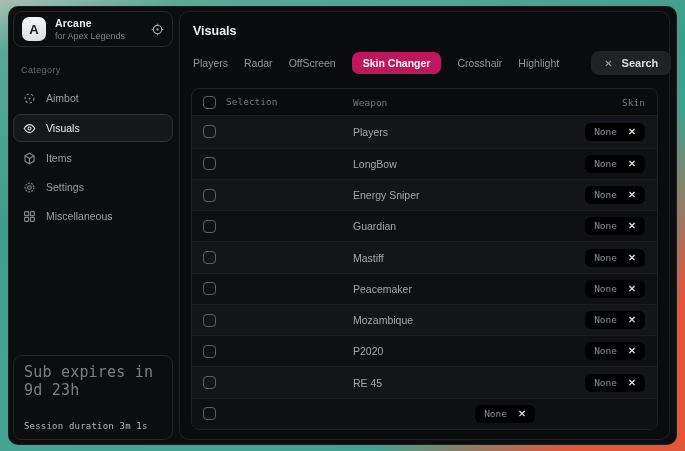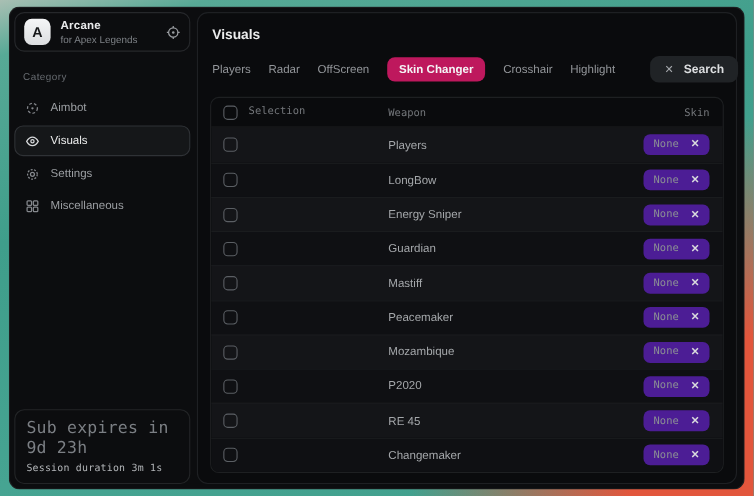--- a/index.html
+++ b/index.html
@@ -56,21 +56,21 @@
     color:#eceded;
   }
   .nav-item.active .nicon { color:#d7d9db; }
   .sidebar-footer {
     margin-top:auto;
     border:1px solid #232527; border-radius:9px;
     padding:7px 10px 8px;
     font-family:"DejaVu Sans Mono", monospace;
   }
   .sf-line1 { font-size:15px; color:#7b7f84; letter-spacing:.2px; }
-  .sf-line2 { font-size:9px; color:#b4b7ba; margin-top:5px; letter-spacing:.2px; }
+  .sf-line2 { font-size:9px; color:#b4b7ba; margin-top:22px; letter-spacing:.2px; }
   
   .main {
     flex:1;
     margin:4px 6px 4px 1px;
     background:#0a0b0d;
     border:1px solid #1e2023;
     border-radius:10px;
     padding:10px 11px 9px;
     display:flex; flex-direction:column;
     min-width:0;
@@ -115,21 +115,21 @@
   }
   .cell-weapon { font-size:10.5px; color:#a4a7aa; }
   .thead .cell-weapon { font-family:"DejaVu Sans Mono", monospace; font-size:9.5px; color:#74777b; }
   .cell-skin { justify-self:end; display:flex; align-items:center; }
   .trow { height:32px; }
   .trow:nth-child(even) { background:#141518; }      
   .trow:nth-child(odd)  { background:#0f1013; }
   .trow + .trow { border-top:1px solid #1a1c1e; }
   .badge {
     display:flex; align-items:center; gap:11px;
-    background:#4c1d95; border-radius:6px;
+    background:#000000; border-radius:6px;
     padding:3px 9px 4px;
   }
   .badge-val { font-family:"DejaVu Sans Mono", monospace; font-size:9.5px; color:#8c9094; }
   .badge-x { font-size:9.5px; color:#d9dbdd; font-weight:bold; }
   svg { display:block; }
 </style>
 </head>
 <body>
 
 <div class="window">
@@ -168,20 +168,29 @@
       <div class="nav-item active">
         <span class="nicon">
           <svg width="13" height="13" viewBox="0 0 16 16" fill="none" stroke="currentColor" stroke-width="1.4">
             <path d="M1.5 8c1.8-3.2 4-4.8 6.5-4.8S12.7 4.8 14.5 8c-1.8 3.2-4 4.8-6.5 4.8S3.3 11.2 1.5 8z"></path>
             <circle cx="8" cy="8" r="1.8"></circle>
           </svg>
         </span>
         <span>Visuals</span>
       </div>
 
+      <div class="nav-item">
+        <span class="nicon">
+          <svg width="13" height="13" viewBox="0 0 16 16" fill="none" stroke="currentColor" stroke-width="1.4">
+            <path d="M8 1.5l5.6 3.2v6.6L8 14.5l-5.6-3.2V4.7L8 1.5z"></path>
+            <path d="M2.4 4.7L8 8l5.6-3.3M8 8v6.5"></path>
+          </svg>
+        </span>
+        <span>Items</span>
+      </div>
 
       <div class="nav-item">
         <span class="nicon">
           <svg width="13" height="13" viewBox="0 0 16 16" fill="none" stroke="currentColor" stroke-width="1.4">
             <circle cx="8" cy="8" r="2.2"></circle>
             <circle cx="8" cy="8" r="5.4" stroke-dasharray="2.2 1.6"></circle>
           </svg>
         </span>
         <span>Settings</span>
       </div>
@@ -350,21 +359,20 @@
               <span class="badge-val">None</span>
               <span class="badge-x">✕</span>
             </span>
           </div>
       </div>
 
       <div class="trow">
         <div class="cell-sel">
             <span class="checkbox"></span>
           </div>
-        <div class="cell-weapon">Changemaker</div>
         <div class="cell-skin">
             <span class="badge">
               <span class="badge-val">None</span>
               <span class="badge-x">✕</span>
             </span>
           </div>
       </div>
 
     </div>
 

